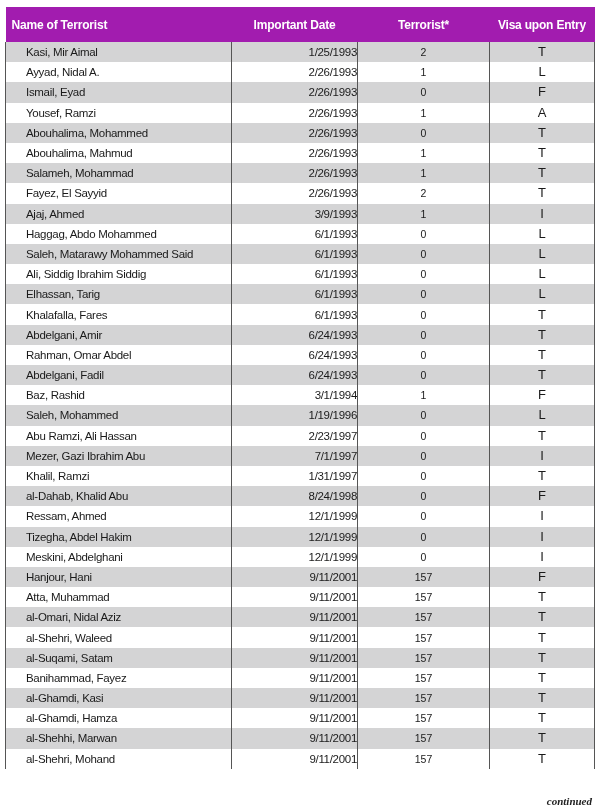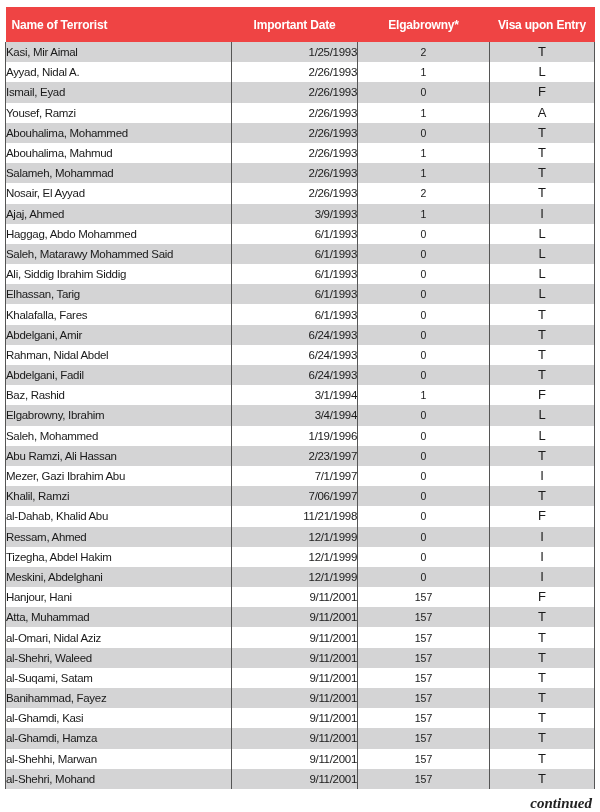--- a/index.html
+++ b/index.html
@@ -1,51 +1,51 @@
 <!DOCTYPE html>
 <html><head>
 <meta charset="utf-8">
 <style>
   html, body { margin:0; padding:0; background:#ffffff; }
   body { width:600px; height:812px; position:relative; overflow:hidden;
          font-family:"Liberation Sans", "DejaVu Sans", sans-serif; color:#1a1a1a; }
   .table-wrap { position:absolute; left:5px; top:7px; width:589px; }
   table { border-collapse:collapse; width:589px; table-layout:fixed; }
   col.c1 { width:226px; } col.c2 { width:126px; } col.c3 { width:132px; } col.c4 { width:105px; }
-  thead th { background:#ef4444; color:#ffffff; font-weight:bold; font-size:12px;
+  thead th { background:#a21caf; color:#ffffff; font-weight:bold; font-size:12px;
              height:35px; padding:0; letter-spacing:-0.2px; }
   thead th.name { text-align:left; padding-left:6px; }
   thead th.center { text-align:center;margin-top:17px; }
   tbody td { height:20.2px; padding:0; font-size:11.5px; border-left:1px solid #555;
              border-right:1px solid #555; line-height:20px; white-space:nowrap; overflow:hidden; }
   tbody tr:nth-child(odd) td { background:#d4d4d5; }
   tbody tr:nth-child(even) td { background:#ffffff; }
-  tbody td.name { padding-left:0; text-align:left; letter-spacing:-0.3px; }
+  tbody td.name { padding-left:20px; text-align:left; letter-spacing:-0.3px; }
   tbody td.date { text-align:right; letter-spacing:-0.3px; }
   tbody td.fat { text-align:center; font-size:10.5px; }
   tbody td.visa { text-align:center; font-size:13px; }
   .continued { position:absolute; right:8px; top:795px; font-family:"Liberation Serif", "DejaVu Serif", serif;
-               font-style:italic; font-weight:bold; font-size:15px; color:#222; }
+               font-style:italic; font-weight:bold; font-size:11px; color:#222; }
 </style>
 </head>
 <body>
 
 <div class="table-wrap">
   <table>
     <colgroup>
         <col class="c1">
         <col class="c2">
         <col class="c3">
         <col class="c4">
       </colgroup>
     <thead>
       <tr>
         <th class="name">Name of Terrorist</th>
         <th class="center">Important Date</th>
-        <th class="center">Elgabrowny*</th>
+        <th class="center">Terrorist*</th>
         <th class="center">Visa upon Entry</th>
       </tr>
     </thead>
     <tbody id="tbody">
         <tr>
           <td class="name">Kasi, Mir Aimal</td>
           <td class="date">1/25/1993</td>
           <td class="fat">2</td>
           <td class="visa">T</td>
         </tr>
@@ -79,21 +79,21 @@
           <td class="fat">1</td>
           <td class="visa">T</td>
         </tr>
         <tr>
           <td class="name">Salameh, Mohammad</td>
           <td class="date">2/26/1993</td>
           <td class="fat">1</td>
           <td class="visa">T</td>
         </tr>
         <tr>
-          <td class="name">Nosair, El Ayyad</td>
+          <td class="name">Fayez, El Sayyid</td>
           <td class="date">2/26/1993</td>
           <td class="fat">2</td>
           <td class="visa">T</td>
         </tr>
         <tr>
           <td class="name">Ajaj, Ahmed</td>
           <td class="date">3/9/1993</td>
           <td class="fat">1</td>
           <td class="visa">I</td>
         </tr>
@@ -127,70 +127,64 @@
           <td class="fat">0</td>
           <td class="visa">T</td>
         </tr>
         <tr>
           <td class="name">Abdelgani, Amir</td>
           <td class="date">6/24/1993</td>
           <td class="fat">0</td>
           <td class="visa">T</td>
         </tr>
         <tr>
-          <td class="name">Rahman, Nidal Abdel</td>
+          <td class="name">Rahman, Omar Abdel</td>
           <td class="date">6/24/1993</td>
           <td class="fat">0</td>
           <td class="visa">T</td>
         </tr>
         <tr>
           <td class="name">Abdelgani, Fadil</td>
           <td class="date">6/24/1993</td>
           <td class="fat">0</td>
           <td class="visa">T</td>
         </tr>
         <tr>
           <td class="name">Baz, Rashid</td>
           <td class="date">3/1/1994</td>
           <td class="fat">1</td>
           <td class="visa">F</td>
         </tr>
         <tr>
-          <td class="name">Elgabrowny, Ibrahim</td>
-          <td class="date">3/4/1994</td>
-          <td class="fat">0</td>
-          <td class="visa">L</td>
-        </tr>
-        <tr>
           <td class="name">Saleh, Mohammed</td>
           <td class="date">1/19/1996</td>
           <td class="fat">0</td>
           <td class="visa">L</td>
         </tr>
         <tr>
           <td class="name">Abu Ramzi, Ali Hassan</td>
           <td class="date">2/23/1997</td>
           <td class="fat">0</td>
           <td class="visa">T</td>
         </tr>
         <tr>
           <td class="name">Mezer, Gazi Ibrahim Abu</td>
           <td class="date">7/1/1997</td>
           <td class="fat">0</td>
           <td class="visa">I</td>
         </tr>
         <tr>
           <td class="name">Khalil, Ramzi</td>
-          <td class="date">7/06/1997</td>
+          <td class="date">1/31/1997</td>
           <td class="fat">0</td>
           <td class="visa">T</td>
         </tr>
         <tr>
           <td class="name">al-Dahab, Khalid Abu</td>
-          <td class="date">11/21/1998</td>
+          <td class="date">8/24/1998</td>
           <td class="fat">0</td>
           <td class="visa">F</td>
         </tr>
         <tr>
           <td class="name">Ressam, Ahmed</td>
           <td class="date">12/1/1999</td>
           <td class="fat">0</td>
           <td class="visa">I</td>
         </tr>
         <tr>

